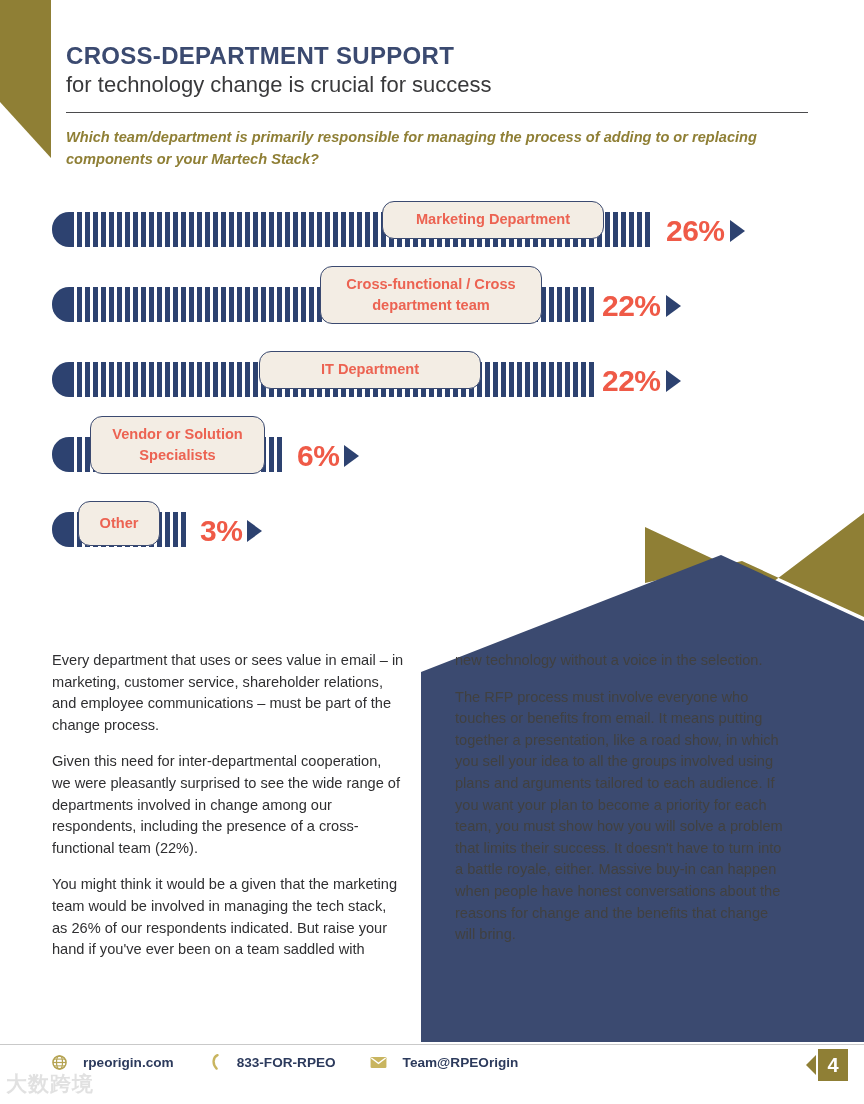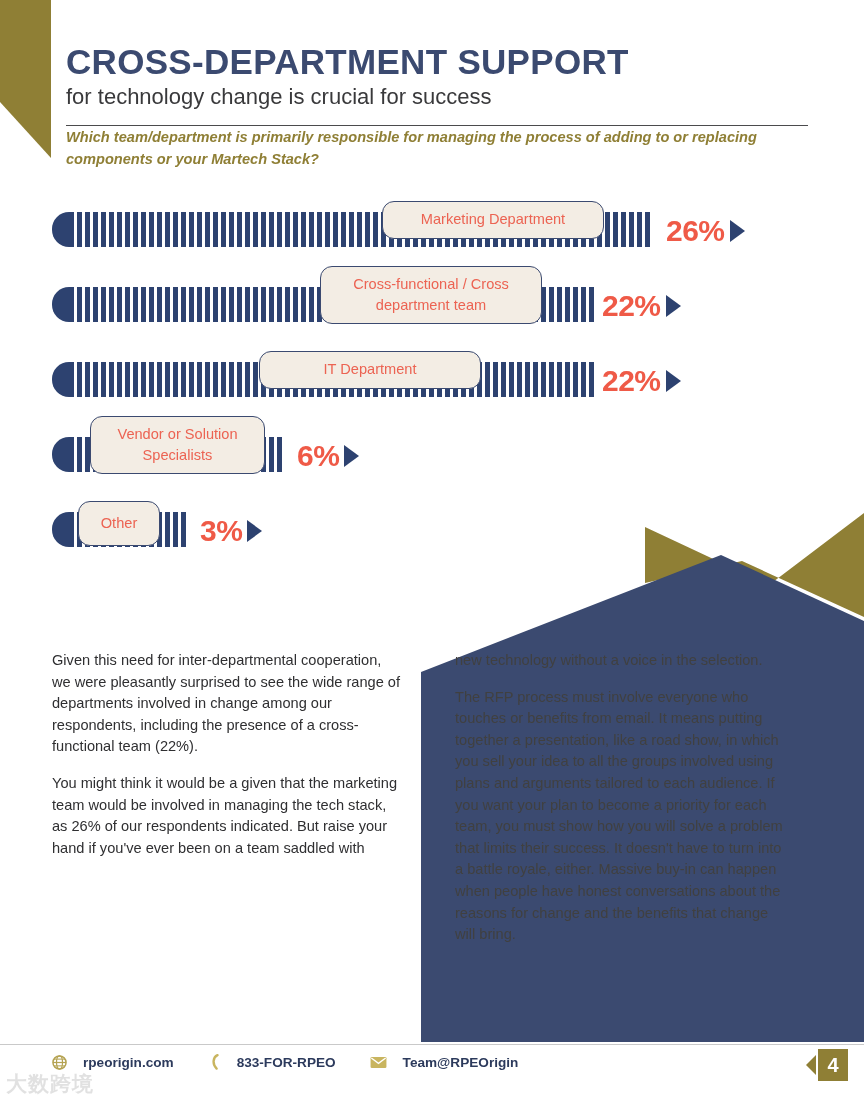--- a/index.html
+++ b/index.html
@@ -47,21 +47,21 @@
     clip-path: polygon(0 117px, 300px 0px, 443px 66px, 443px 487px, 0 487px);
   }
 
   
   .header {
     position: absolute;
     left: 66px; top: 42px;
     width: 742px;
   }
   .title-main {
-    font-size: 35px;
+    font-size: 24px;
     font-weight: bold;
     letter-spacing: 0.3px;
     color: #3b4a70;
     line-height: 1.15;
   }
   .title-sub {
     font-size: 22px;
     font-weight: 400;
     color: #39393b;
     line-height: 1.3;
@@ -118,21 +118,21 @@
     );
   }
   .bar-label {
     position: absolute;
     top: 0;
     background: #f3ede4;
     border: 1.3px solid #3b4a70;
     border-radius: 12px;
     color: #ec6352;
     font-size: 14.6px;
-    font-weight: normal;
+    font-weight: bold;
     text-align: center;
     line-height: 1.45;
     display: flex;
     align-items: center;
     justify-content: center;
     padding: 6px 12px;
   }
   .bar-pct {
     position: absolute;
     display: flex;
@@ -306,20 +306,21 @@
       <div class="bar-label" style="left:26px;top:3px;width:82px;height:45px">Other</div>
       <div class="bar-pct" style="left:148px">
         <span class="num">3%</span>
         <span class="tri"></span>
       </div>
     </div>
 
   </div>
 
   <div class="col-left">
+    <p>Every department that uses or sees value in email – in marketing, customer service, shareholder relations, and employee communications – must be part of the change process.</p>
     <p>Given this need for inter-departmental cooperation, we were pleasantly surprised to see the wide range of departments involved in change among our respondents, including the presence of a cross-functional team (22%).</p>
     <p>You might think it would be a given that the marketing team would be involved in managing the tech stack, as 26% of our respondents indicated. But raise your hand if you've ever been on a team saddled with</p>
   </div>
 
   <div class="col-right">
     <p>new technology without a voice in the selection.</p>
     <p>The RFP process must involve everyone who touches or benefits from email. It means putting together a presentation, like a road show, in which you sell your idea to all the groups involved using plans and arguments tailored to each audience. If you want your plan to become a priority for each team, you must show how you will solve a problem that limits their success.  It doesn't have to turn into a battle royale, either. Massive buy-in can happen when people have honest conversations about the reasons for change and the benefits that change will bring.</p>
   </div>
 
   <div class="footer-rule"></div>

